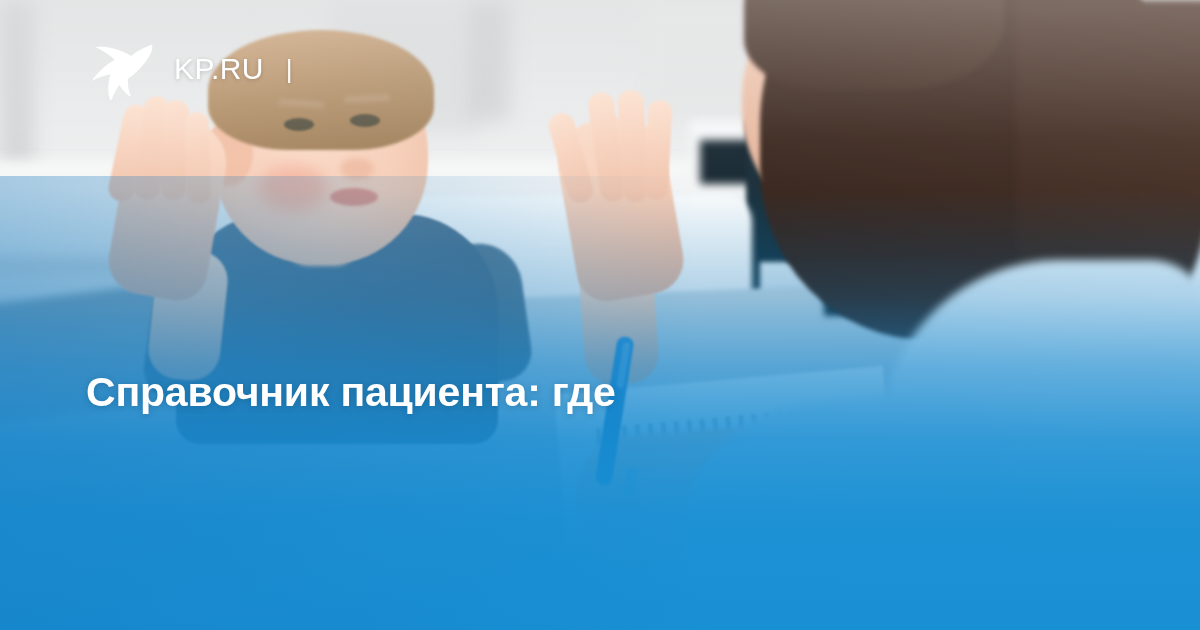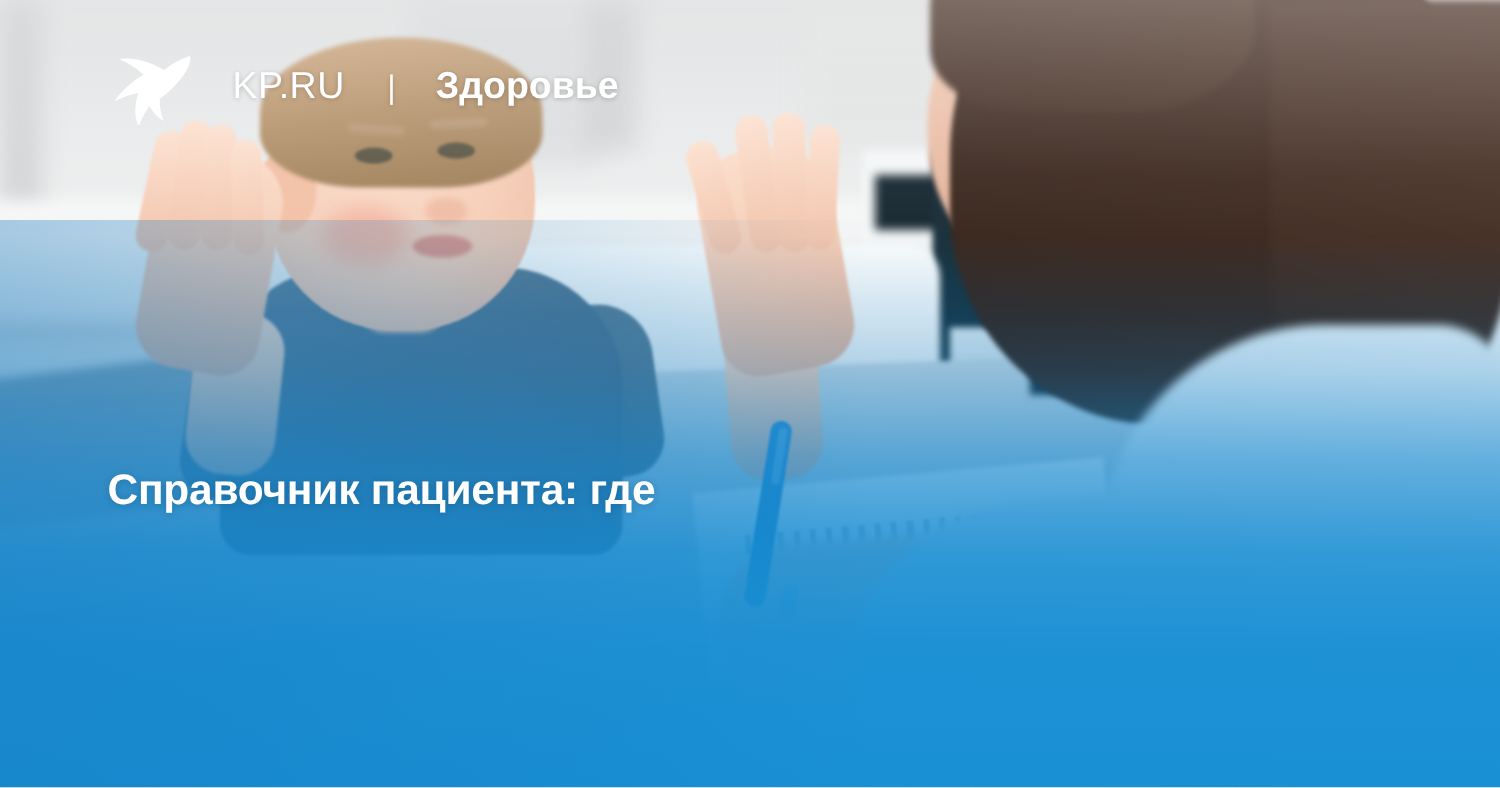--- a/index.html
+++ b/index.html
@@ -376,21 +376,21 @@
     background: linear-gradient(90deg, rgba(20,120,190,0.35) 0%, rgba(20,120,190,0.0) 100%);
     pointer-events: none;
   }
 
   
   .header {
     position: absolute;
     left: 88px; top: 38px;
     display: flex;
     align-items: center;
-    gap: 12px;
+    gap: 0;
     z-index: 7;
   }
   .logo-bird { width: 68px; height: 62px; display: block; margin-right: 18px; }
   .brand {
     color: #ffffff;
     font-size: 30px;
     letter-spacing: .4px;
     font-weight: 400;
     text-shadow: 0 1px 4px rgba(0,0,0,.20);
     white-space: nowrap;
@@ -412,21 +412,21 @@
   }
 
   
   .headline {
     position: absolute;
     left: 86px;
     top: 364px;
     width: 1010px;
     z-index: 8;
     color: #ffffff;
-    font-size: 34px;
+    font-size: 41px;
     font-weight: 700;
     line-height: 57px;
     letter-spacing: -0.2px;
     text-shadow: 0 1px 6px rgba(10,60,95,.28);
   }
   .headline .ln { display: block; white-space: nowrap; }
 </style>
 </head>
 <body>
 
@@ -504,20 +504,19 @@
 
   <div class="blue-overlay"></div>
   <div class="blue-left"></div>
 
   <div class="header">
     <svg class="logo-bird" viewBox="0 0 100 92" aria-hidden="true">
       <path fill="#ffffff" d="M94.5 9.8 C84 13.5 73 19.4 63.4 26.6 C56.6 22.3 47.4 18.2 37.8 15.6 C28.2 13 18.4 12.2 10.6 13.6 C21.2 18.2 31.4 24.8 39.4 32.4 C33.6 35.6 26.6 40.4 20.2 46.2 C13.6 52.1 8.2 58.4 5.2 63.8 C14.4 58.9 24.4 55.3 33.2 53.9 C30.8 60.4 29.4 68.6 29.6 76.8 C29.8 84.1 31.3 90.3 33.8 93.6 C36.4 85.4 40.8 76.8 46.2 69.6 C50.4 76.6 56.6 83.2 63.4 87.6 C59.9 79.1 58.2 69.4 58.8 60.6 C68.4 53.9 78.2 44.6 85.6 34.4 C92.4 25.1 96.6 15.8 94.5 9.8 Z"></path>
     </svg>
     <span class="brand">KP.RU</span>
     <span class="sep">|</span>
-    <span class="section">Здоровье</span>
   </div>
 
   <div class="headline">
     <span class="ln">Справочник пациента: где</span>
   </div>
 
 </div>
 
 </body></html>

